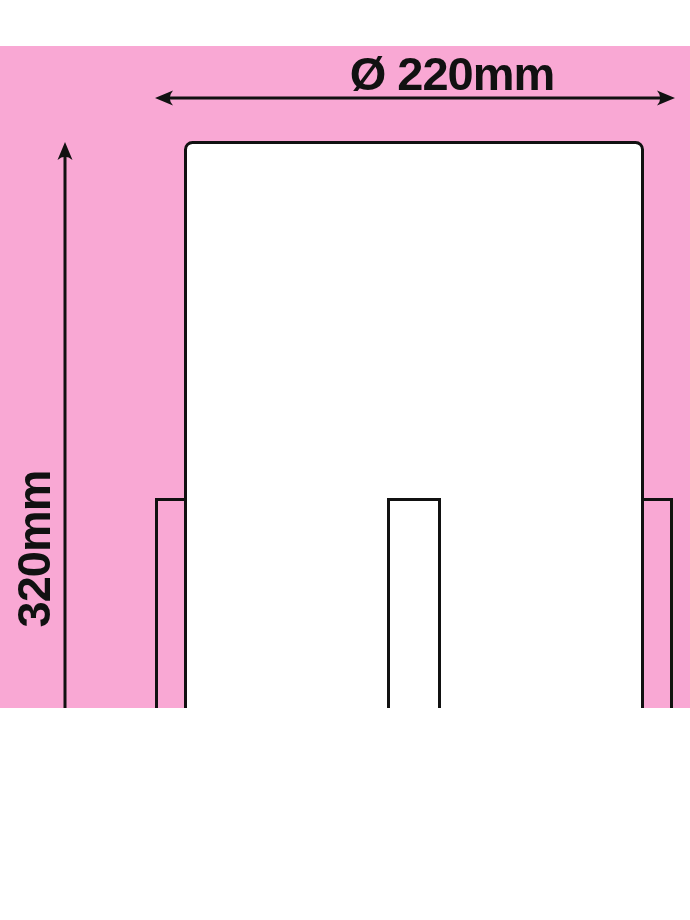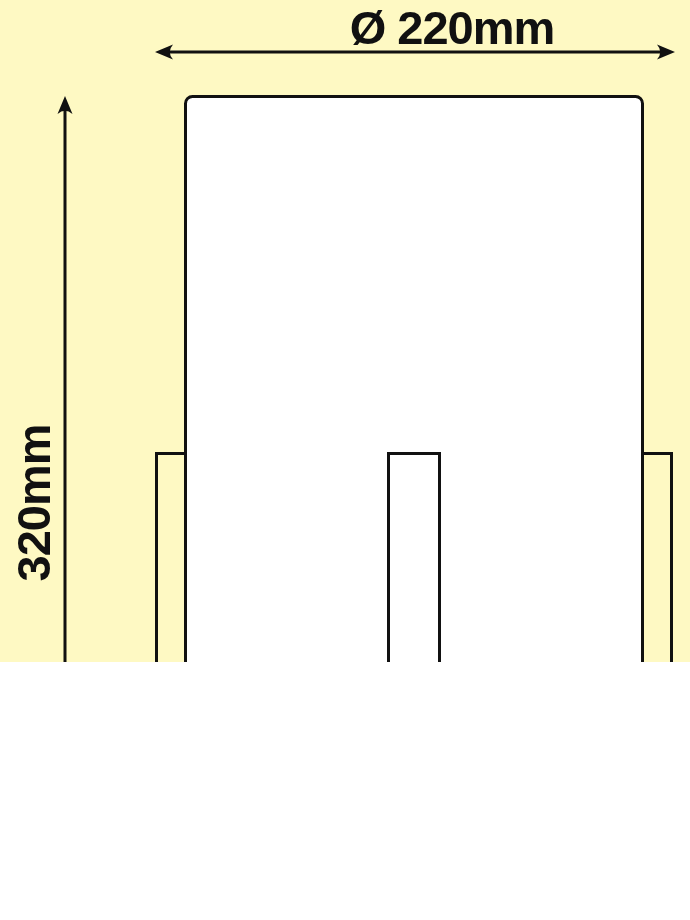--- a/index.html
+++ b/index.html
@@ -5,22 +5,23 @@
   html, body {
     margin: 0;
     padding: 0;
     background: #ffffff;
     font-family: "Liberation Sans", sans-serif;
   }
   .page {
     position: relative;
     width: 690px;
     height: 662px;
-    background: #fef9c3;
+    background: #f9a8d4;
     overflow: hidden;
+    margin-top: 46px;
   }
   .drawing-svg {
     position: absolute;
     left: 0;
     top: 0;
     width: 690px;
     height: 920px;
   }
   .dim-label {
     position: absolute;

